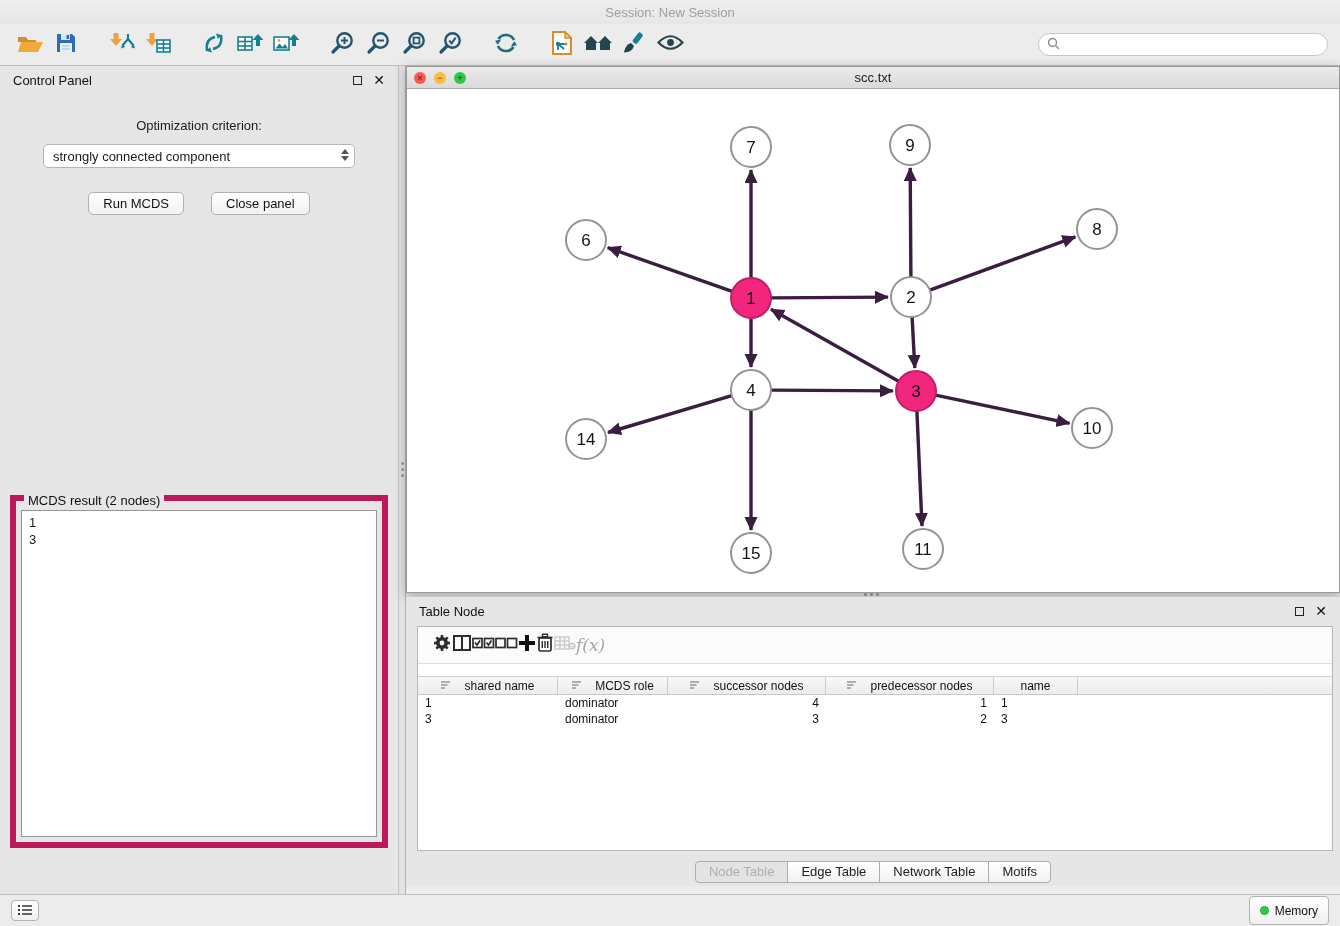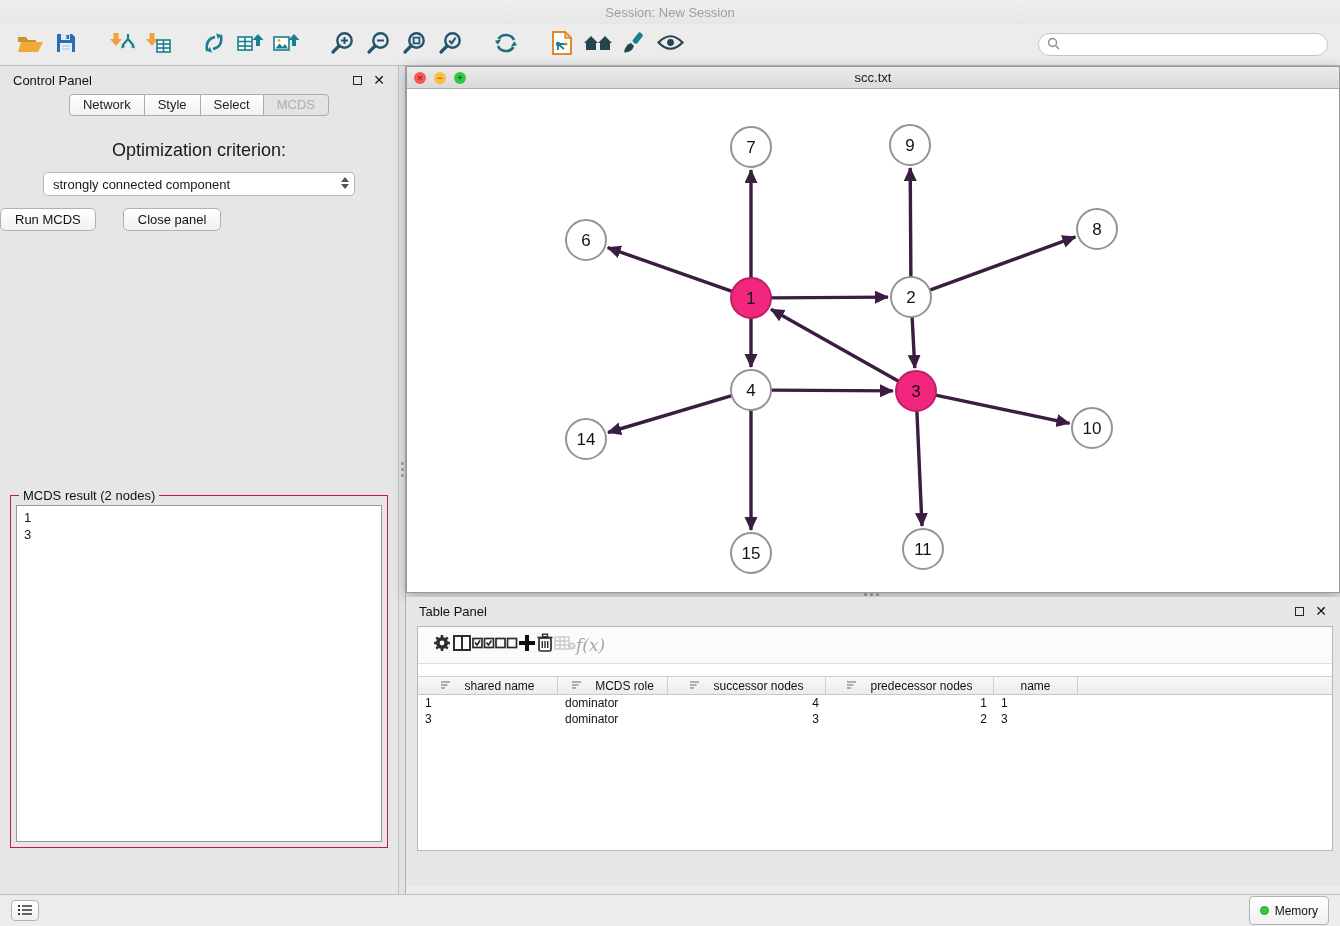--- a/index.html
+++ b/index.html
@@ -21,29 +21,29 @@
   .panel-header{height:28px;display:flex;align-items:center;padding:0 13px;font-size:13px;color:#111}
   .win-controls{margin-left:auto;display:flex;gap:11px;align-items:center}
   .float-box{width:9px;height:9px;border:1.5px solid #222;background:transparent}
   .close-x{font-size:14px;font-weight:bold;color:#111;line-height:1}
   .cp-tabs,.tp-tabs{display:flex;justify-content:center}
   .tab{height:22px;line-height:20px;padding:0 13px;font-size:13px;background:linear-gradient(#ffffff,#f1f1f1);border:1px solid #adadad;margin-left:-1px;color:#222;cursor:default;white-space:nowrap}
   .tab:first-child{border-radius:4px 0 0 4px;margin-left:0}
   .tab:last-child{border-radius:0 4px 4px 0}
   .tab.active{background:#e3e3e3;color:#aeaeae}
   .cp-body{text-align:center}
-  .opt-label{font-size:18px;margin-top:24px}
+  .opt-label{font-size:13px;margin-top:24px}
   .dropdown{width:312px;height:24px;margin:11px auto 0;background:#fff;border:1px solid #b6b6b6;border-radius:5px;display:flex;align-items:center;padding:0 22px 0 9px;font-size:13px;position:relative;text-align:left}
   .dd-text{overflow:hidden;white-space:nowrap}
   .dd-stepper{position:absolute;right:5px;top:4px;display:flex;flex-direction:column;gap:2px}
   .dd-stepper .up{width:0;height:0;border-left:4px solid transparent;border-right:4px solid transparent;border-bottom:5px solid #555}
   .dd-stepper .down{width:0;height:0;border-left:4px solid transparent;border-right:4px solid transparent;border-top:5px solid #555}
-  .cp-buttons{display:flex;gap:27px;margin-top:12px}
+  .cp-buttons{display:flex;justify-content:center;gap:27px;margin-top:24px}
   .btn{height:23px;padding:0 14px;font-size:13px;background:linear-gradient(#ffffff,#f1f1f1);border:1px solid #b1b1b1;border-radius:5px;color:#111}
-  .result-group{position:absolute;left:10px;top:429px;width:378px;height:353px;border:1px solid #be185d}
+  .result-group{position:absolute;left:10px;top:429px;width:378px;height:353px;border:6px solid #be185d}
   .result-title{position:absolute;top:-8px;left:8px;background:#e6e6e6;padding:0 4px;font-size:13px;color:#111}
   .result-box{position:absolute;left:5px;right:5px;top:9px;bottom:5px;background:#fff;border:1px solid #979797;padding:3px 7px;font-size:13px;text-align:left;line-height:17px}
 
   
   .vsplit{position:absolute;left:398px;top:66px;width:8px;height:828px;background:#e3e3e3;border-left:1px solid #c2c2c2;border-right:1px solid #b2b2b2}
   .grip-v{position:absolute;left:2px;top:396px;display:flex;flex-direction:column;gap:3px}
   .grip-v i,.grip-h i{width:3px;height:3px;border-radius:50%;background:#9a9a9a;display:block}
   .hsplit{position:absolute;left:406px;top:593px;width:934px;height:4px;background:#e3e3e3}
   .grip-h{position:absolute;left:458px;top:0;display:flex;gap:3px}
 
@@ -231,26 +231,20 @@
   </div>
 </div>
 
 <div class="control-panel">
   <div class="panel-header">
     <span>Control Panel</span>
     <span class="win-controls">
       <span class="float-box"></span>
       <span class="close-x">✕</span>
     </span>
-  </div>
-  <div class="cp-tabs">
-    <div class="tab">Network</div>
-    <div class="tab">Style</div>
-    <div class="tab">Select</div>
-    <div class="tab active">MCDS</div>
   </div>
   <div class="cp-body">
     <div class="opt-label">Optimization criterion:</div>
     <div class="dropdown">
       <span class="dd-text">strongly connected component</span>
       <span class="dd-stepper">
           <i class="up"></i>
           <i class="down"></i>
         </span>
     </div>
@@ -357,21 +351,21 @@
       </g>
       <g>
         <circle cx="344" cy="464" r="20" fill="#ffffff" stroke="#949494" stroke-width="2"></circle>
         <text x="344" y="470" text-anchor="middle" font-size="17" fill="#141414" font-family="&quot;Liberation Sans&quot;,&quot;DejaVu Sans&quot;,sans-serif">15</text>
       </g>
     </svg>
 </div>
 
 <div class="table-panel">
   <div class="panel-header">
-    <span>Table Panel</span>
+    <span>Table Node</span>
     <span class="win-controls">
       <span class="float-box"></span>
       <span class="close-x">✕</span>
     </span>
   </div>
   <div class="table-card">
     <div class="tp-toolbar">
       <span class="tp-tool">
           <span><svg width="20" height="20" viewBox="0 0 20 20">
               <g stroke="#2c2c2c" stroke-width="2.6">
@@ -492,20 +486,26 @@
       </div>
       <div class="tp-row">
         <div class="cell c0">3</div>
         <div class="cell c1">dominator</div>
         <div class="cell c2 num">3</div>
         <div class="cell c3 num">2</div>
         <div class="cell c4">3</div>
       </div>
     </div>
   </div>
+  <div class="tp-tabs">
+    <div class="tab active">Node Table</div>
+    <div class="tab">Edge Table</div>
+    <div class="tab">Network Table</div>
+    <div class="tab">Motifs</div>
+  </div>
 </div>
 
 <div class="statusbar">
   <div class="list-btn">
     <span><svg width="15" height="12" viewBox="0 0 15 12">
           <g stroke="#333" stroke-width="1.5">
             <line x1="4" y1="2" x2="14" y2="2"></line>
             <line x1="4" y1="6" x2="14" y2="6"></line>
             <line x1="4" y1="10" x2="14" y2="10"></line>
           </g>

